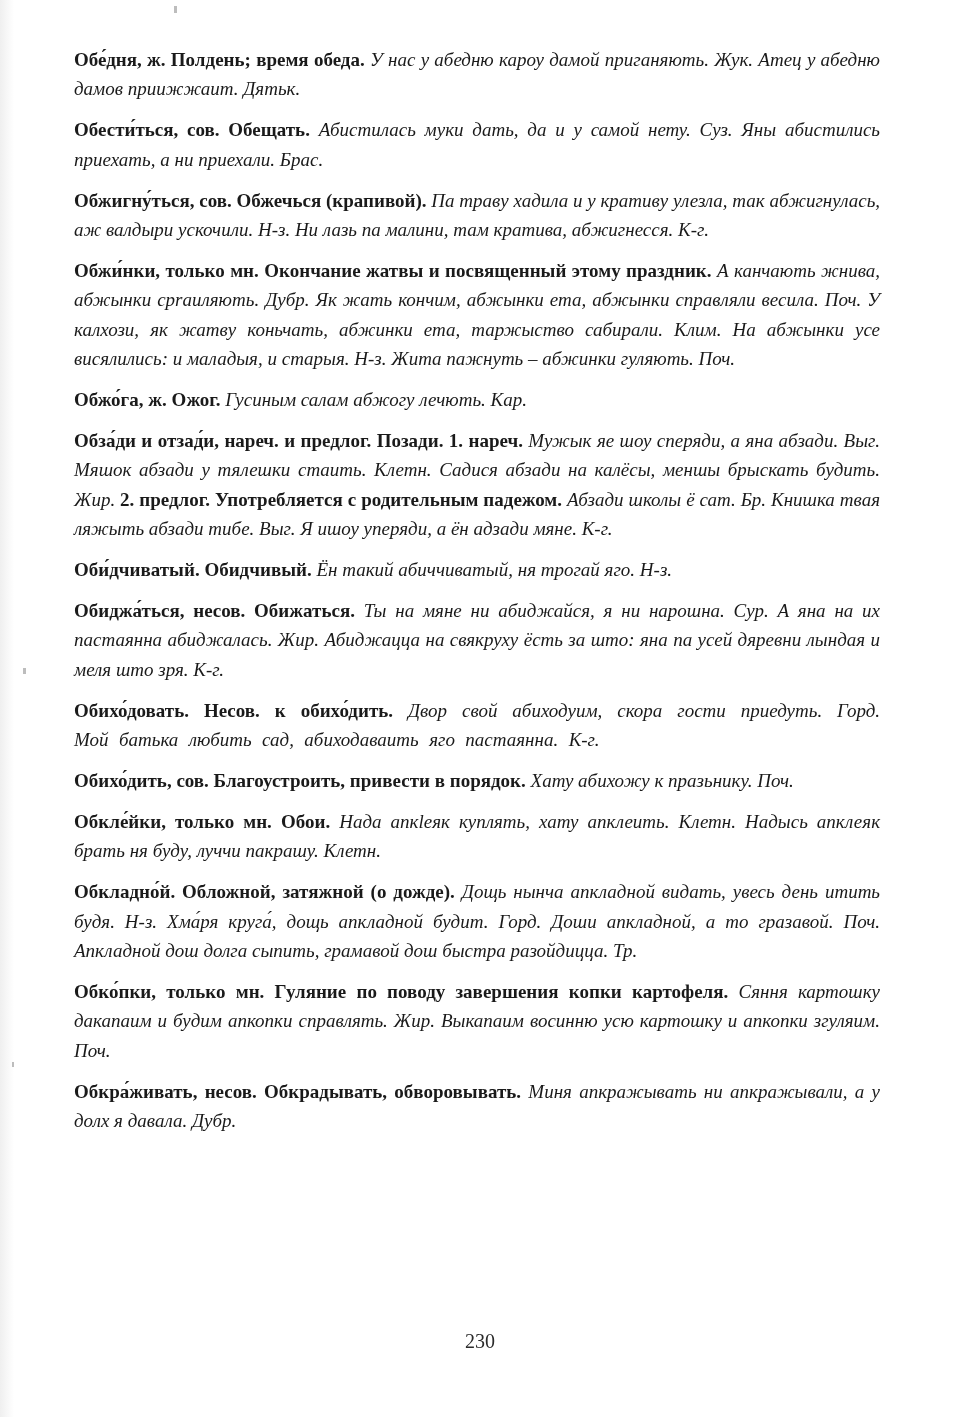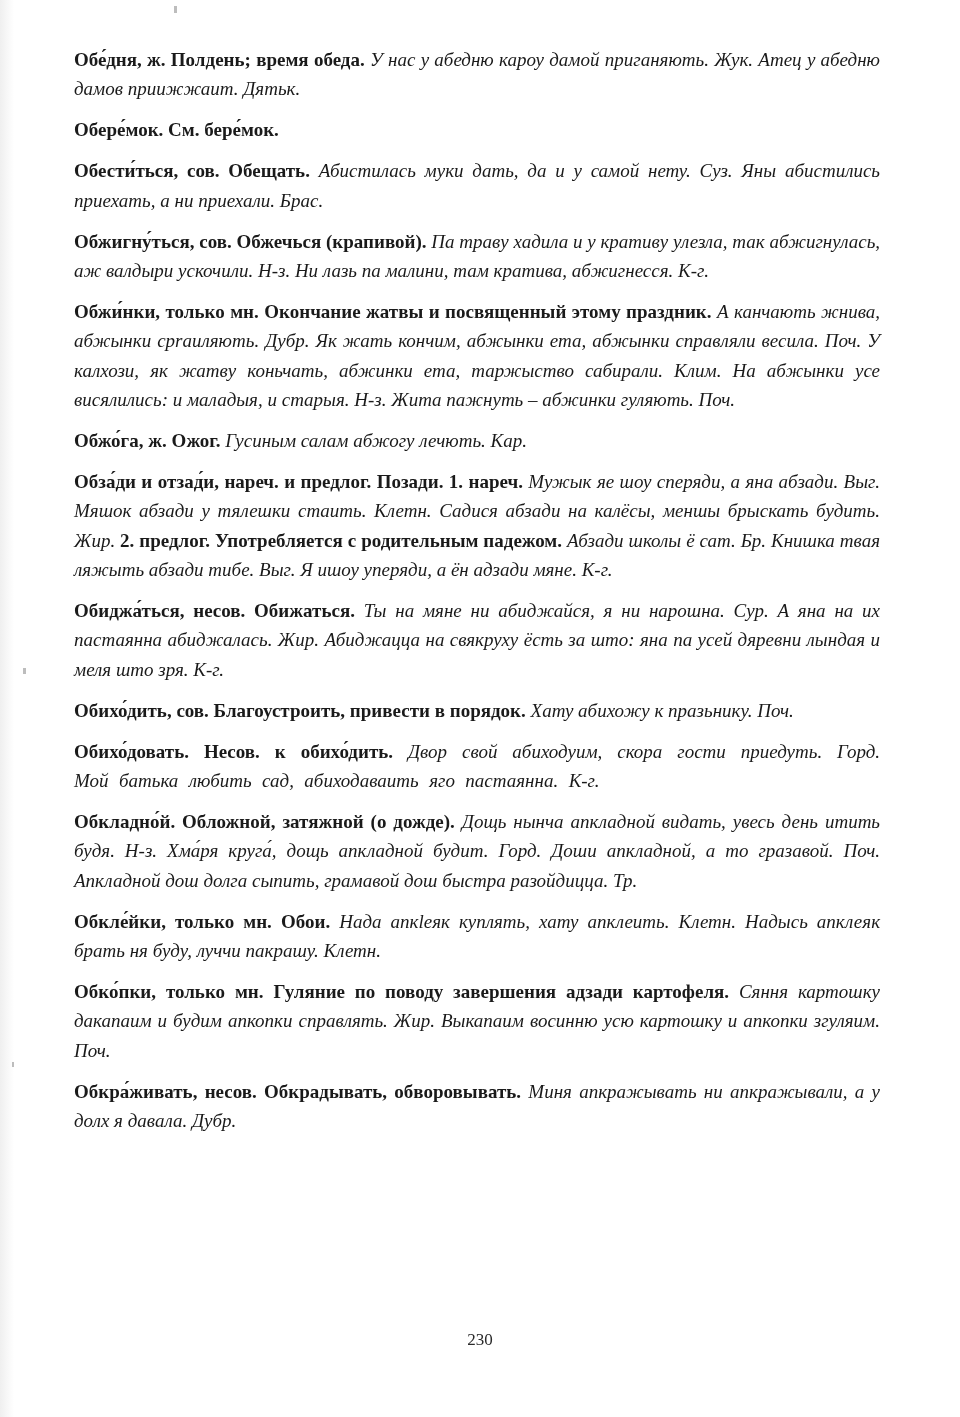--- a/index.html
+++ b/index.html
@@ -55,21 +55,21 @@
 
   
   .entry.loose { word-spacing: 0.30em; }
 
   .pagenum {
     position: absolute;
     left: 0;
     right: 0;
     top: 1330px;
     text-align: center;
-    font-size: 17px;
+    font-size: 20px;
     font-family: "Liberation Serif", "DejaVu Serif", serif;
     color: #2a2a2a;
   }
 
   
   .speck {
     position: absolute;
     background: #9a9a9a;
     opacity: .65;
   }
@@ -83,24 +83,20 @@
 <div class="speck" style="left:23px; top:668px; width:3px; height:6px;"></div>
 <div class="speck" style="left:12px; top:1062px; width:2px; height:5px;"></div>
 
 <div class="content">
 
   <p class="entry">
     <span class="hw">Обе́дня, ж. Полдень; время обеда.</span>
     <span class="ex">У нас у абедню кароу дамой приганяють. Жук. Атец у абедню дамов приижжаит. Дятьк.</span>
   </p>
 
-  <p class="entry">
-    <span class="hw">Обере́мок. См. бере́мок.</span>
-    <span class="ex"></span>
-  </p>
 
   <p class="entry">
     <span class="hw">Обести́ться, сов. Обещать.</span>
     <span class="ex">Абистилась муки дать, да и у самой нету. Суз. Яны абистились приехать, а ни приехали. Брас.</span>
   </p>
 
 
   <p class="entry">
     <span class="hw">Обжигну́ться, сов. Обжечься (крапивой).</span>
     <span class="ex">Па траву хадила и у кративу улезла, так абжигнулась, аж валдыри ускочили. Н-з. Ни лазь па малини, там кратива, абжигнесся. К-г.</span>
@@ -117,48 +113,52 @@
   </p>
 
   <p class="entry">
     <span class="hw">Обза́ди и отзад́и, нареч. и предлог. Позади. 1. нареч.</span>
     <span class="ex">Мужык яе шоу спeряди, а яна абзади. Выг. Мяшок абзади у тялешки стаить. Клетн. Садися абзади на калёсы, меншы брыскать будить. Жир.</span>
     <span class="hw">2. предлог. Употребляется с родительным падежом.</span>
     <span class="ex">Абзади школы ё сат. Бр. Книшка твая ляжыть абзади тибе. Выг. Я ишоу уперяди, а ён адзади мяне. К-г.</span>
   </p>
 
 
+  <p class="entry">
+    <span class="hw">Оби́дчиватый. Обидчивый.</span>
+    <span class="ex">Ён такий абиччиватый, ня трогай яго. Н-з.</span>
+  </p>
 
   <p class="entry">
     <span class="hw">Обиджа́ться, несов. Обижаться.</span>
     <span class="ex">Ты на мяне ни абиджайся, я ни нарошна. Сур. А яна на их пастаянна абиджалась. Жир. Абиджацца на свякруху ёсть за што: яна па усей дяревни лындая и меля што зря. К-г.</span>
-  </p>
-
-  <p class="entry">
-    <span class="hw">Обихо́дить, сов. Благоустроить, привести в порядок.</span>
-    <span class="ex">Хату абихожу к празьнику. Поч.</span>
   </p>
 
   <p class="entry loose">
     <span class="hw">Обихо́довать. Несов. к обихо́дить.</span>
     <span class="ex">Двор свой абиходуим, скора гости приедуть. Горд. Мой батька любить сад, абиходаваить яго пастаянна. К-г.</span>
   </p>
 
   <p class="entry">
-    <span class="hw">Обкладно́й. Обложной, затяжной (о дожде).</span>
-    <span class="ex">Дощь нынча апкладной видать, увесь день итить будя. Н-з. Хма́ря круга́, дощь апкладной будит. Горд. Доши апкладной, а то гразавой. Поч. Апкладной дош долга сыпить, грамавой дош быстра разойдицца. Тр.</span>
+    <span class="hw">Обихо́дить, сов. Благоустроить, привести в порядок.</span>
+    <span class="ex">Хату абихожу к празьнику. Поч.</span>
   </p>
 
   <p class="entry">
     <span class="hw">Обкле́йки, только мн. Обои.</span>
     <span class="ex">Нада апкleяк куплять, хату апклеить. Клетн. Надысь апклеяк брать ня буду, луччи пакрашу. Клетн.</span>
   </p>
 
   <p class="entry">
-    <span class="hw">Обко́пки, только мн. Гуляние по поводу завершения  адзади картофеля.</span>
+    <span class="hw">Обкладно́й. Обложной, затяжной (о дожде).</span>
+    <span class="ex">Дощь нынча апкладной видать, увесь день итить будя. Н-з. Хма́ря круга́, дощь апкладной будит. Горд. Доши апкладной, а то гразавой. Поч. Апкладной дош долга сыпить, грамавой дош быстра разойдицца. Тр.</span>
+  </p>
+
+  <p class="entry">
+    <span class="hw">Обко́пки, только мн. Гуляние по поводу завершения  копки картофеля.</span>
     <span class="ex">Сяння картошку дакапаим и будим апкопки справлять. Жир. Выкапаим восинню усю картошку и апкопки згуляим. Поч.</span>
   </p>
 
   <p class="entry">
     <span class="hw">Обкра́живать, несов. Обкрадывать, обворовывать.</span>
     <span class="ex">Миня апкражывать ни апкражывали, а у долх я давала. Дубр.</span>
   </p>
 
 </div>
 

